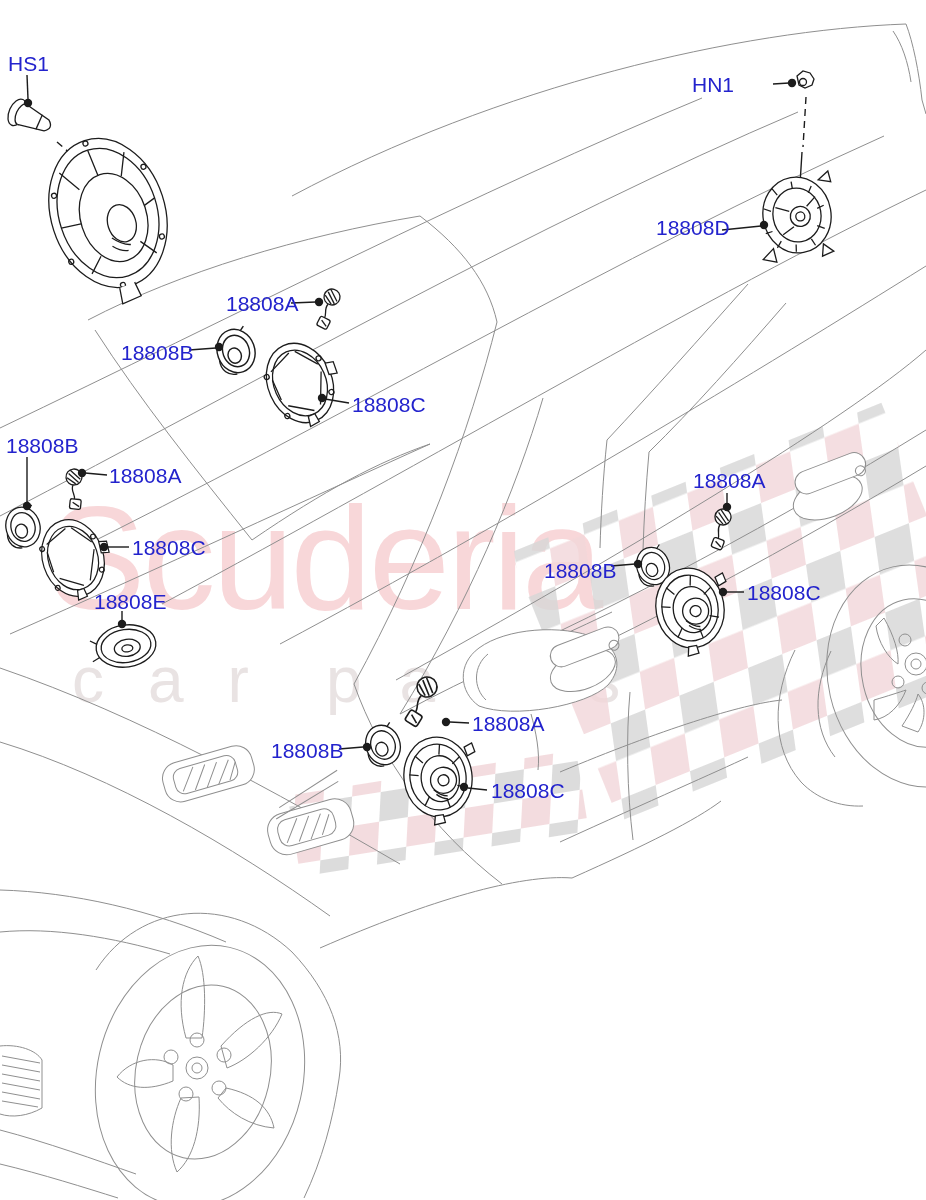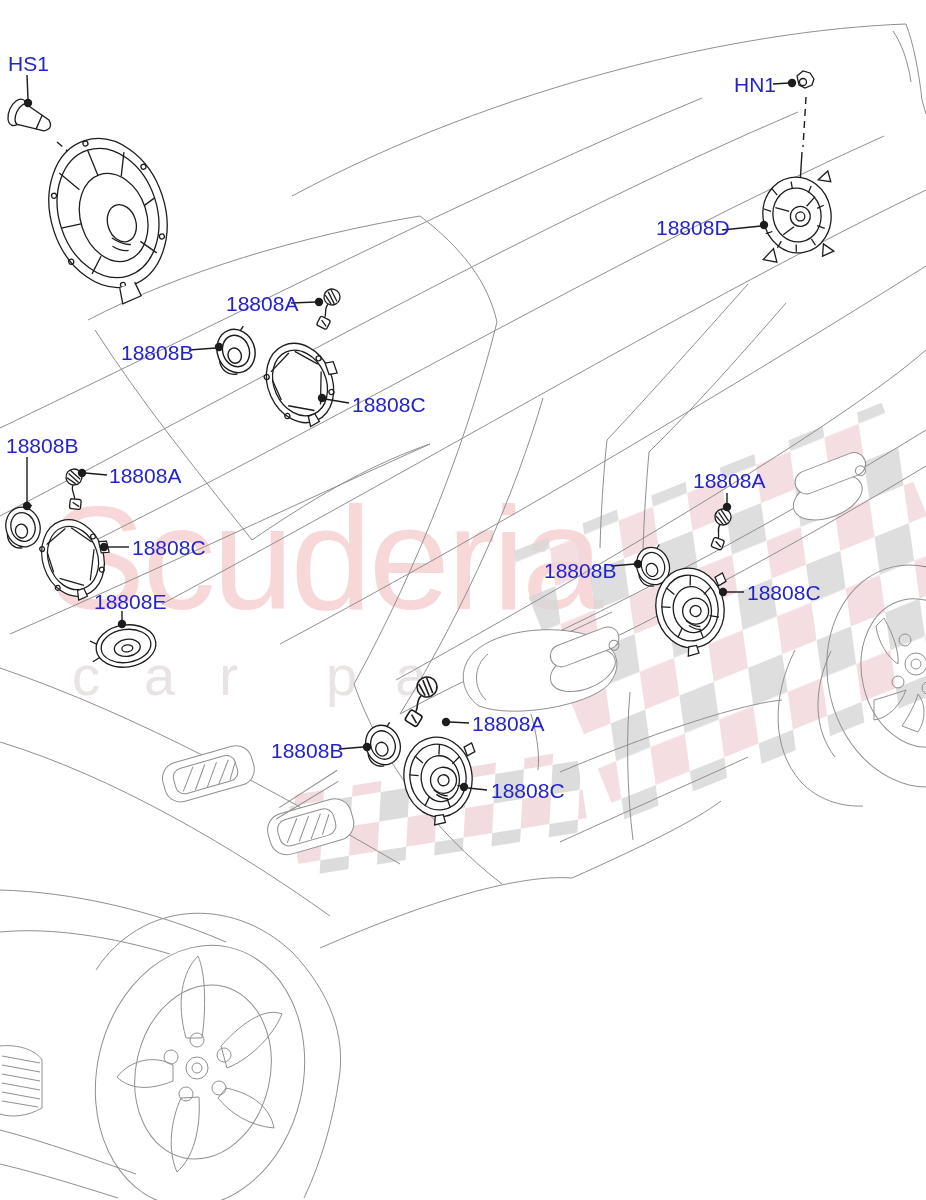--- a/index.html
+++ b/index.html
@@ -2,21 +2,21 @@
 <html style="--label-blue: #2323cd; --car-line: #8f8f8f; --part-line: #1c1c1c; --brand-pink: #f8d7d9; --tagline-gray: #e9e3e3;"><head>
 <meta charset="utf-8">
 <style>
   html,body{margin:0;padding:0;background:#fff;}
   .stage{position:relative;width:926px;height:1200px;background:#fff;overflow:hidden;
          font-family:"Liberation Sans",sans-serif;}
   .layer{position:absolute;left:0;top:0;}
   
   .wm-brand{position:absolute;left:48px;top:486px;font-size:146px;line-height:1;
             letter-spacing:-3px;color:var(--brand-pink,#f8d7d9);white-space:nowrap;z-index:1;}
-  .wm-tag{position:absolute;top:648px;font-size:56px;line-height:1;
+  .wm-tag{position:absolute;top:648px;font-size:64px;line-height:1;
           color:var(--tagline-gray,#e9e3e3);white-space:nowrap;z-index:1;}
   .wm-tag.car{left:72px;letter-spacing:44px;}
   .wm-tag.parts{left:326px;letter-spacing:38px;}
   svg.art{position:absolute;left:0;top:0;z-index:2;}
   .car{stroke:var(--car-line,#8f8f8f);fill:none;stroke-width:1;}
   .car .w{fill:#fff;}
   .part{stroke:var(--part-line,#1c1c1c);fill:none;stroke-width:1.3;}
   .part .pw,.pw{fill:#fff;}
   .leader-line{stroke:var(--part-line,#1c1c1c);stroke-width:1.4;}
   .leader-dot{fill:var(--part-line,#1c1c1c);stroke:none;}
@@ -305,21 +305,21 @@
         <circle cx="446" cy="722" r="4.2" class="leader-dot"></circle>
         <line x1="339" y1="749" x2="363" y2="747" class="leader-line"></line>
         <circle cx="367" cy="747" r="4.2" class="leader-dot"></circle>
         <line x1="487" y1="790" x2="468" y2="788" class="leader-line"></line>
         <circle cx="464" cy="787" r="4.2" class="leader-dot"></circle>
       </g>
   </svg>
 
   <div id="callout-layer" class="layer">
       <div class="callout" style="left: 8px; top: 52px; text-align: center;">HS1</div>
-      <div class="callout" style="left: 734px; top: 73px;">HN1</div>
+      <div class="callout" style="left: 692px; top: 73px;">HN1</div>
       <div class="callout" style="left: 656px; top: 216px;">18808D</div>
       <div class="callout" style="left: 226px; top: 292px;">18808A</div>
       <div class="callout" style="left: 121px; top: 341px;">18808B</div>
       <div class="callout" style="left: 352px; top: 393px;">18808C</div>
       <div class="callout" style="left: 6px; top: 434px;">18808B</div>
       <div class="callout" style="left: 109px; top: 464px;">18808A</div>
       <div class="callout" style="left: 132px; top: 536px;">18808C</div>
       <div class="callout" style="left: 94px; top: 590px;">18808E</div>
       <div class="callout" style="left: 693px; top: 469px;">18808A</div>
       <div class="callout" style="left: 544px; top: 559px;">18808B</div>

